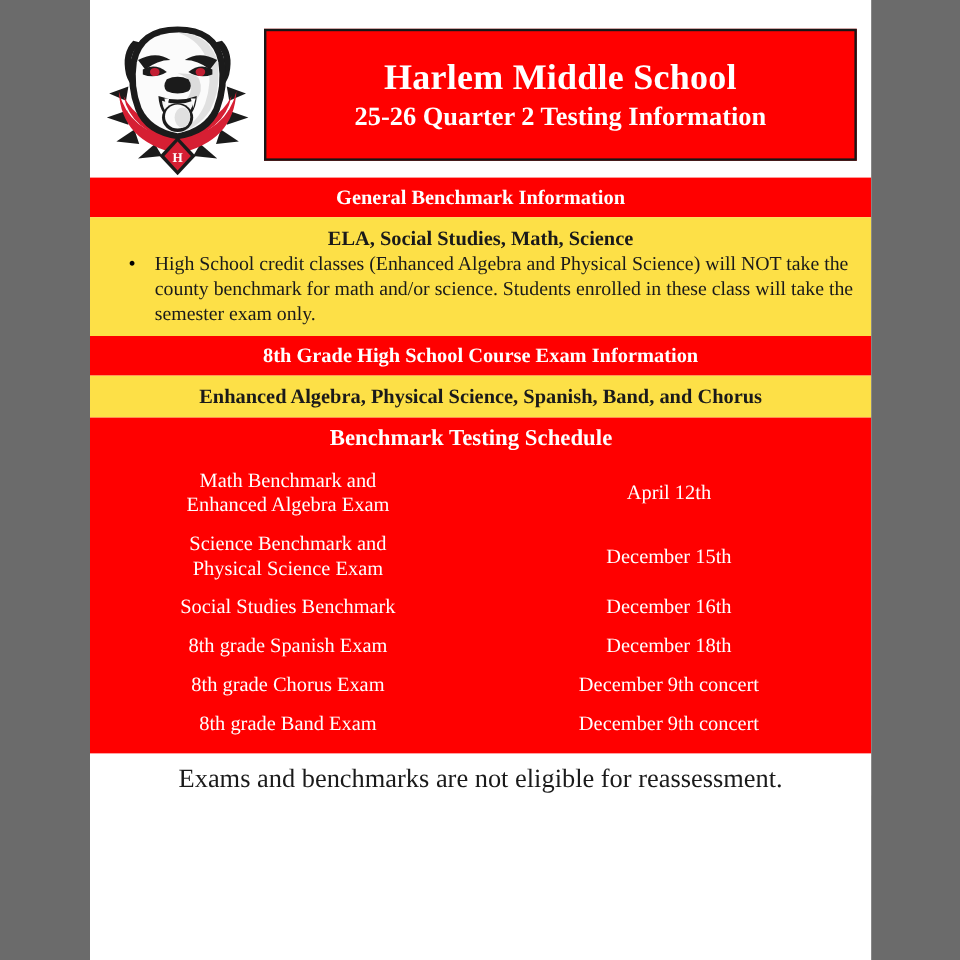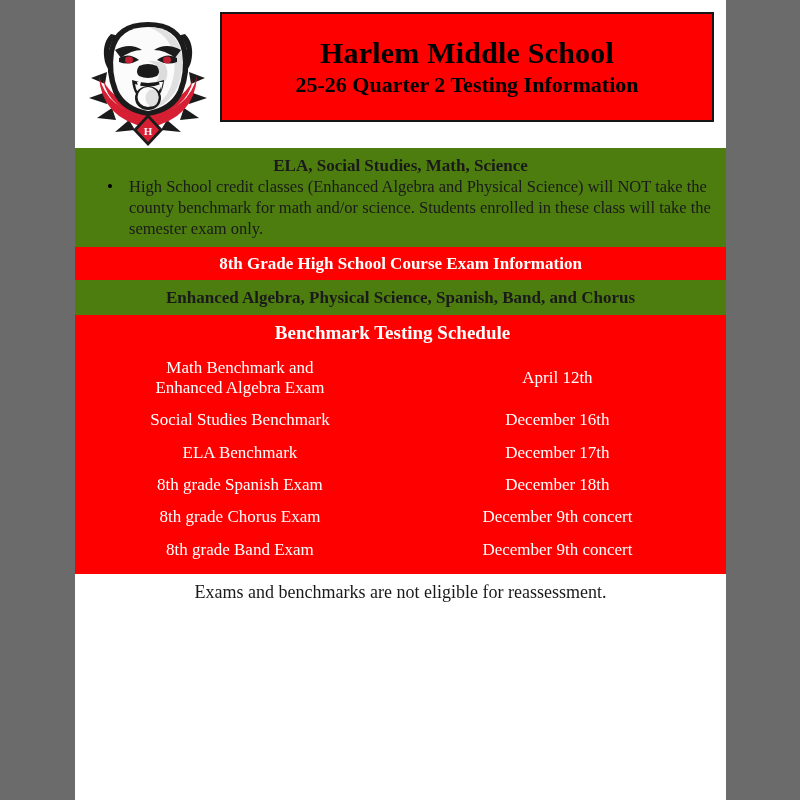--- a/index.html
+++ b/index.html
@@ -38,30 +38,30 @@
     flex: 0 0 145px;
     display: flex;
     align-items: flex-start;
     justify-content: center;
     padding-top: 2px;
   }
   .logo-svg { display: block; }
 
   .title-box {
     flex: 1 1 auto;
-    margin: 8px 12px 0 0;
+    margin: 20px 12px 0 0;
     background: #ff0000;
     border: 2px solid #171717;
     height: 110px;
     box-sizing: border-box;
     display: flex;
     flex-direction: column;
     align-items: center;
     justify-content: center;
-    color: #000000;
+    color: #ffffff;
   }
   .title-line1 {
     font-size: 30px;
     font-weight: bold;
     line-height: 1.08;
     letter-spacing: .2px;
   }
   .title-line2 {
     font-size: 22px;
     font-weight: bold;
@@ -77,21 +77,21 @@
     font-size: 17px;
     font-weight: bold;
     text-align: center;
     height: 33px;
     line-height: 33px;
     width: 100%;
   }
 
   
   .section-body {
-    background: #4d7c0f;
+    background: #fde047;
     color: #1a1a1a;
     padding: 5px 14px 6px 14px;
     box-sizing: border-box;
   }
   .sub-title {
     text-align: center;
     font-weight: bold;
     font-size: 17px;
     line-height: 1.25;
     margin: 2px 0 1px 0;
@@ -166,21 +166,21 @@
     color: #ffffff;
   }
   td.col-event { width: 52%; }
   td.col-date  { width: 48%; }
 
   
   .footer-note {
     background: #ffffff;
     color: #1a1a1a;
     text-align: center;
-    font-size: 18px;
+    font-size: 22px;
     line-height: 1.3;
     padding: 7px 10px 0 10px;
     box-sizing: border-box;
   }
 </style>
 </head>
 <body>
 
 <div id="flyer">
 
@@ -239,20 +239,21 @@
         <text x="63" y="129" font-family="'Liberation Serif', serif" font-size="11" font-weight="bold" fill="#ffffff" text-anchor="middle">H</text>
       </svg>
     </div>
 
     <div class="title-box">
       <div class="title-line1">Harlem Middle School</div>
       <div class="title-line2">25-26 Quarter 2 Testing Information</div>
     </div>
   </div>
 
+  <div class="section-bar">General Benchmark Information</div>
   <div class="section-body">
     <div class="sub-title">ELA, Social Studies, Math, Science</div>
     <ul class="bullets">
       <li>High School credit classes (Enhanced Algebra and Physical Science) will NOT take the county benchmark for math and/or science.  Students enrolled in these class will take the semester exam only.</li>
     </ul>
   </div>
 
   <div class="section-bar">8th Grade High School Course Exam Information</div>
   <div class="section-body">
     <div class="sub-title">Enhanced Algebra, Physical Science, Spanish, Band,  and Chorus</div>
@@ -262,26 +263,26 @@
 
   <div class="schedule">
     <div class="schedule-title">Benchmark Testing Schedule</div>
     <table class="schedule-table">
       <tbody>
         <tr>
           <td class="col-event">Math Benchmark and<br>Enhanced Algebra Exam</td>
           <td class="col-date">April 12th</td>
         </tr>
         <tr>
+          <td class="col-event">Science Benchmark and<br>Physical Science Exam</td>
+          <td class="col-date">December 15th</td>
+        </tr>
+        <tr>
           <td class="col-event">Social Studies Benchmark</td>
           <td class="col-date">December 16th</td>
-        </tr>
-        <tr>
-          <td class="col-event">ELA Benchmark</td>
-          <td class="col-date">December 17th</td>
         </tr>
         <tr>
           <td class="col-event">8th grade Spanish Exam</td>
           <td class="col-date">December 18th</td>
         </tr>
         <tr>
           <td class="col-event">8th grade Chorus Exam</td>
           <td class="col-date">December 9th concert</td>
         </tr>
         <tr>

